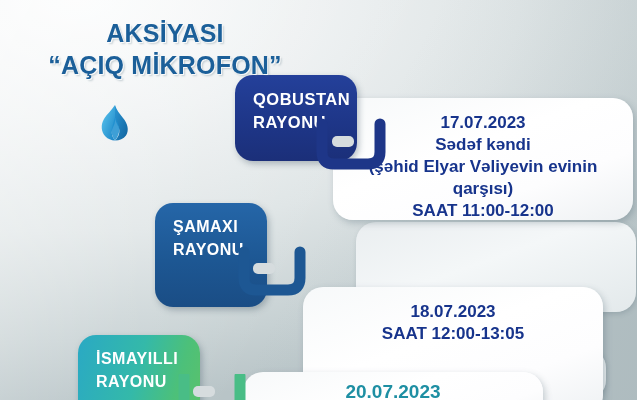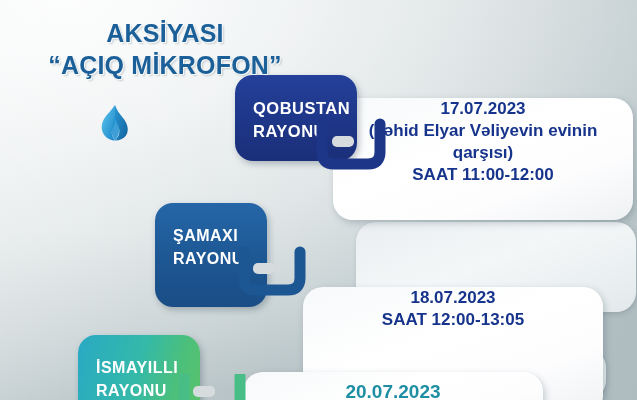--- a/index.html
+++ b/index.html
@@ -71,21 +71,21 @@
 
   
   .badge {
     position: absolute;
     border-radius: 18px;
     color: #ffffff;
     font-weight: bold;
     font-size: 16.5px;
     line-height: 1.42;
     letter-spacing: 0.5px;
-    padding: 22px 16px 13px 18px;
+    padding: 13px 16px 13px 18px;
     box-sizing: border-box;
     box-shadow: 2px 3px 6px rgba(60,80,95,0.34);
     z-index: 5;
   }
   .badge span { display: block; white-space: nowrap; }
 
   .badge-qobustan {
     left: 235px; top: 75px;
     width: 122px; height: 86px;
     background: linear-gradient(180deg, #24409a 0%, #1e3688 55%, #1b2f79 100%);
@@ -114,21 +114,21 @@
   .card {
     position: absolute;
     border-radius: 20px;
     box-sizing: border-box;
     background: linear-gradient(160deg, #f7f9fa 0%, #ffffff 42%, #fdfdfe 70%, #eef1f3 100%);
     box-shadow: 2px 3px 7px rgba(70,92,105,0.30);
     color: #17348c;
     font-weight: bold;
     text-align: center;
     z-index: 4;
-    padding-top: 0;
+    padding-top: 14px;
   }
   .card .row {
     display: block;
     font-size: 17px;
     line-height: 1.30;
     white-space: nowrap;
     text-shadow: 0 1px 0 rgba(255,255,255,0.55);
   }
   .card-1 { left: 333px; top: 98px; width: 300px; height: 122px; }
   .card-2 { left: 303px; top: 246px; width: 300px; height: 128px; margin-top: 41px; }
@@ -176,20 +176,21 @@
       <path d="M17 1 C18.5 6 21.5 9.5 25 14 C29.5 19.5 31.5 26 28 31.5 C25.5 35 21.5 36.4 17 36.5 C21 32.5 22.5 27.5 20.5 23 C19 19.5 16.4 16 17 11 Z" fill="url(#flameR)"></path>
       <path d="M17 13 C18.6 17 20.6 20 21.2 24 C21.7 28.2 20.2 32.6 17 36.4 C14 32.6 13 28.4 14 24.2 C14.8 20.6 16 17 17 13 Z" fill="#1f8fd0" opacity="0.85"></path>
     </svg>
   </div>
 
   <div class="ghost ghost-1"></div>
   <div class="ghost ghost-2"></div>
 
   <div class="card card-1">
     <span class="row">17.07.2023</span>
+    <span class="row">Sədəf kəndi</span>
     <span class="row">(şəhid Elyar Vəliyevin evinin</span>
     <span class="row">qarşısı)</span>
     <span class="row">SAAT 11:00-12:00</span>
   </div>
 
   <div class="card card-2">
     <span class="row">18.07.2023</span>
     <span class="row">SAAT 12:00-13:05</span>
   </div>
 

